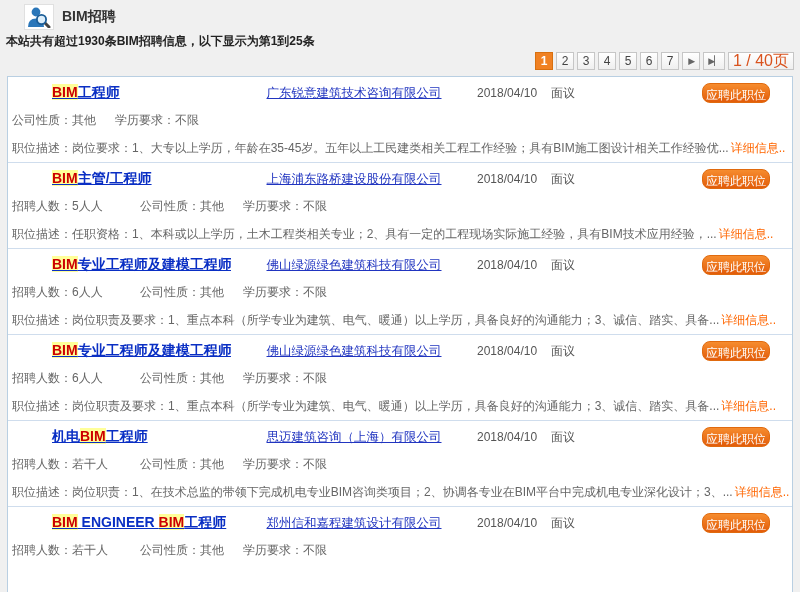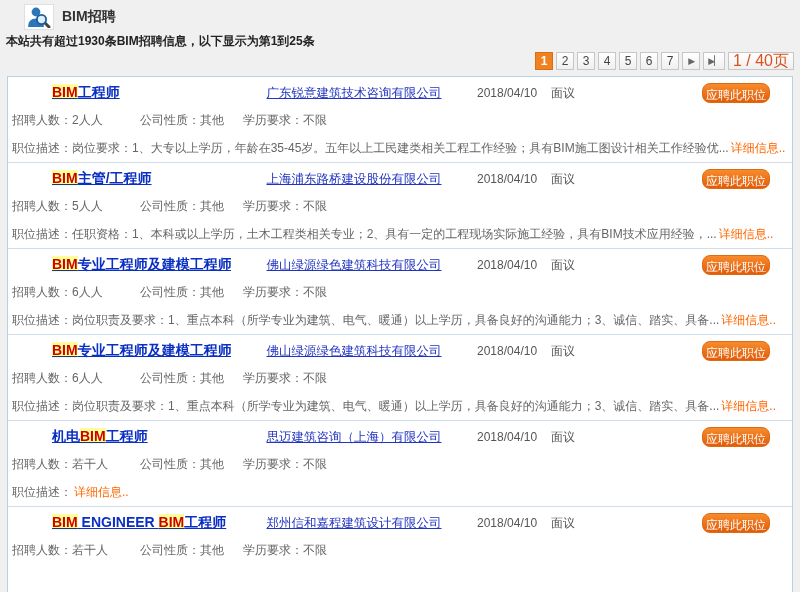--- a/index.html
+++ b/index.html
@@ -119,21 +119,20 @@
   <div class="job-table">
     <div>
   <div class="job-row">
     <div class="job-line1">
       <span class="job-title"><a><span class="hl">BIM</span><span>工程师</span></a></span>
       <span class="job-company-cell"><a>广东锐意建筑技术咨询有限公司</a></span>
       <span class="job-datesal"><span class="date">2018/04/10</span><span>面议</span></span>
       <span class="apply-btn">应聘此职位</span>
     </div>
     <div class="job-line2">
-      <span class="pair1"><span>招聘人数：</span><span>2人人</span></span>
       <span class="pair2"><span>公司性质：</span><span>其他</span></span>
       <span><span>学历要求：</span><span>不限</span></span>
     </div>
     <div class="job-line3">
       <span>职位描述：</span>
             <span>岗位要求：1、大专以上学历，年龄在35-45岁。五年以上工民建类相关工程工作经验；具有BIM施工图设计相关工作经验优...</span>
             <a class="more-link">详细信息..</a>
     </div>
   </div>
 
@@ -201,20 +200,21 @@
       <span class="job-datesal"><span class="date">2018/04/10</span><span>面议</span></span>
       <span class="apply-btn">应聘此职位</span>
     </div>
     <div class="job-line2">
       <span class="pair1"><span>招聘人数：</span><span>若干人</span></span>
       <span class="pair2"><span>公司性质：</span><span>其他</span></span>
       <span><span>学历要求：</span><span>不限</span></span>
     </div>
     <div class="job-line3">
       <span>职位描述：</span>
+            <span>岗位职责：1、在技术总监的带领下完成机电专业BIM咨询类项目；2、协调各专业在BIM平台中完成机电专业深化设计；3、...</span>
             <a class="more-link">详细信息..</a>
     </div>
   </div>
 
   <div class="job-row">
     <div class="job-line1">
       <span class="job-title"><a><span class="hl">BIM</span><span> ENGINEER </span><span class="hl">BIM</span><span>工程师</span></a></span>
       <span class="job-company-cell"><a>郑州信和嘉程建筑设计有限公司</a></span>
       <span class="job-datesal"><span class="date">2018/04/10</span><span>面议</span></span>
       <span class="apply-btn">应聘此职位</span>

